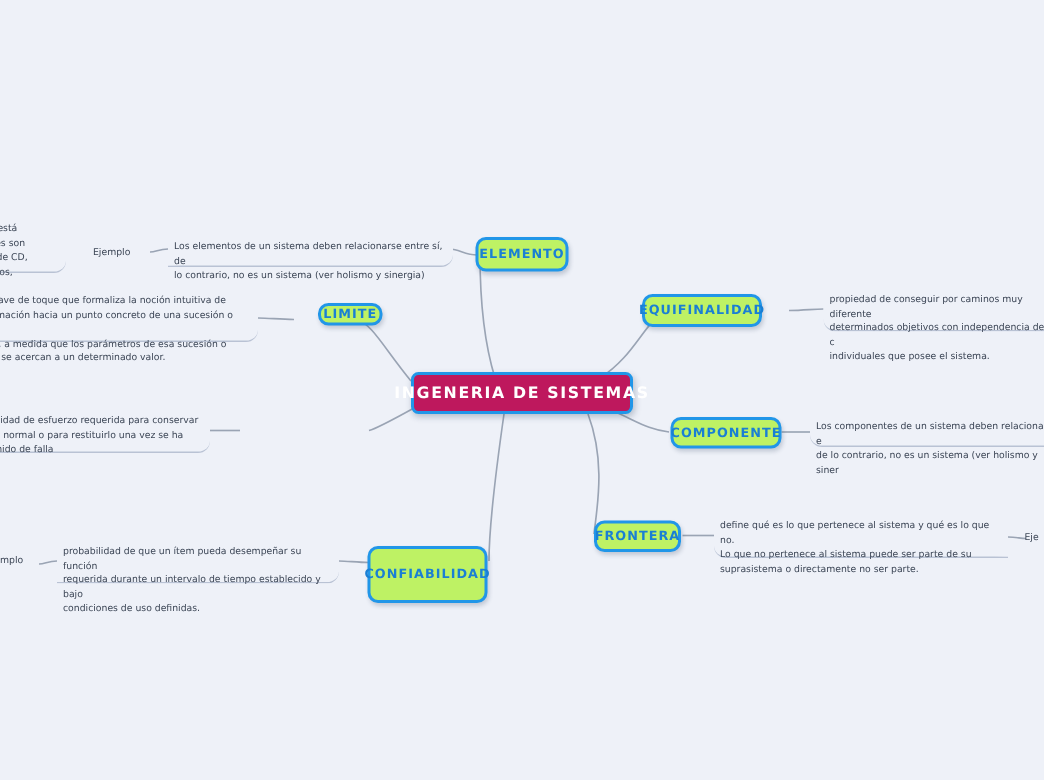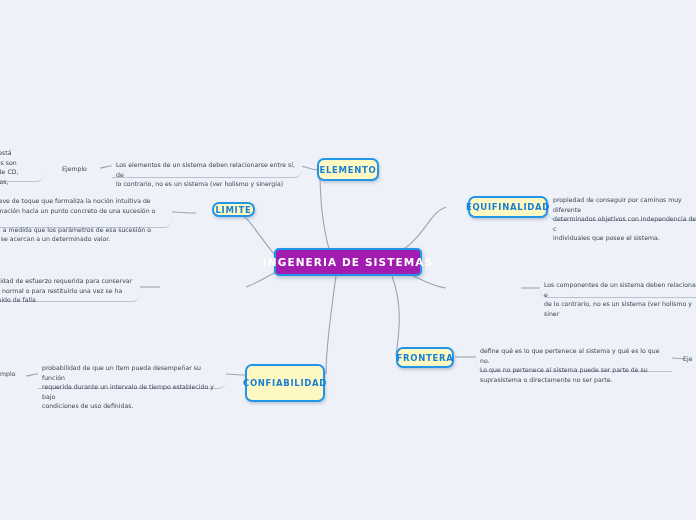--- a/index.html
+++ b/index.html
@@ -19,33 +19,33 @@
     position: absolute;
     left: 0; top: 0;
     width: 696px;
     height: 520px;
   }
   .node {
     position: absolute;
     box-sizing: border-box;
     border: 2px solid #2196e8;
     border-radius: 7px;
-    background: #fef9c3;
+    background: #bef264;
     color: #1a7fd4;
     font-size: 8.5px;
     font-weight: bold;
     letter-spacing: 0.7px;
     display: flex;
     align-items: center;
     justify-content: center;
     white-space: nowrap;
     box-shadow: 1px 2px 3px rgba(40,60,90,0.22);
   }
   .node.center {
-    background: #a21caf;
+    background: #be185d;
     color: #ffffff;
     border-color: #2196e8;
     font-size: 10.5px;
     letter-spacing: 1.1px;
     border-radius: 5px;
     box-shadow: 1px 2px 4px rgba(40,60,90,0.28);
   }
   .note {
     position: absolute;
     box-sizing: border-box;
@@ -136,21 +136,22 @@
 requerida durante un intervalo de tiempo establecido y bajo
 condiciones de uso definidas.</div>
   <span class="tag" style="left:0px; top:370px;">mplo</span>
 
   <div class="node" style="left:396px; top:347px; width:58px; height:21px;text-align:right;">FRONTERA</div>
   <div class="note rad-left" style="left:476px; top:344px; width:196px; height:28px;">define qué es lo que pertenece al sistema y qué es lo que no.
 Lo que no pertenece al sistema puede ser parte de su
 suprasistema o directamente no ser parte.</div>
   <span class="tag" style="left:683px; top:355px;">Eje</span>
 
+  <div class="node" style="left:447px; top:278px; width:74px; height:21px;">COMPONENTE</div>
   <div class="note rad-left" style="left:540px; top:278px; width:172px; height:20px;">Los componentes de un sistema deben relacionarse e
 de lo contrario, no es un sistema (ver holismo y siner</div>
 
-  <div class="node" style="left:468px; top:196px; width:80px; height:22px;">EQUIFINALIDAD</div>
+  <div class="node" style="left:428px; top:196px; width:80px; height:22px;">EQUIFINALIDAD</div>
   <div class="note rad-left" style="left:549px; top:193px; width:162px; height:28px;">propiedad de conseguir por caminos muy diferente
 determinados objetivos con independencia de las c
 individuales que posee el sistema.</div>
 
 </div>
 
 </body></html>

